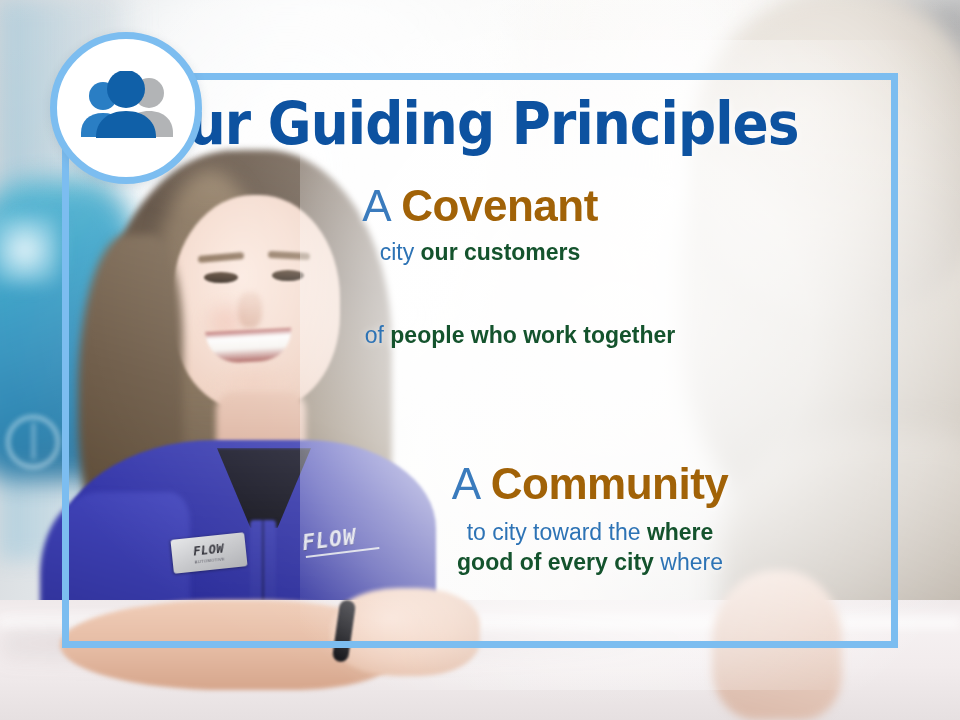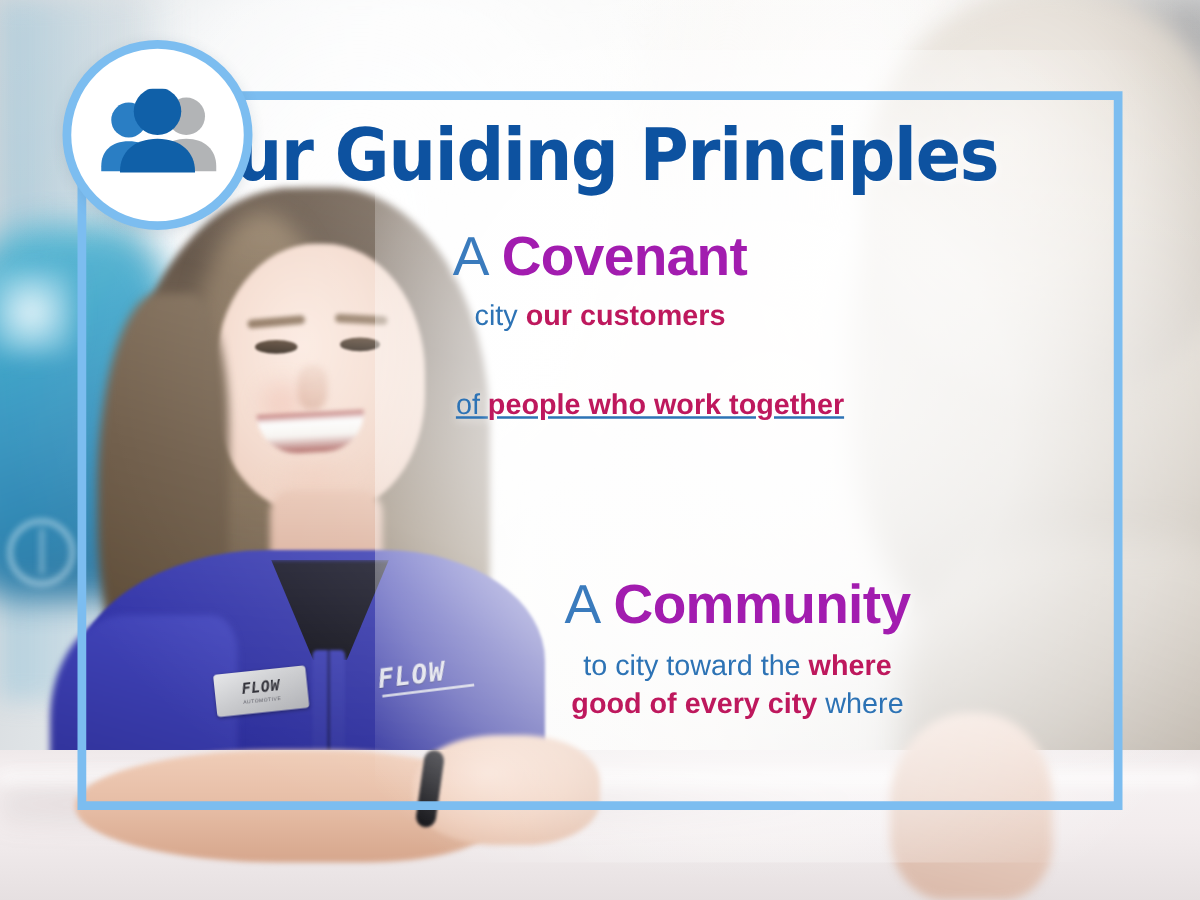--- a/index.html
+++ b/index.html
@@ -301,35 +301,35 @@
   }
 
   .principle{position:absolute;width:100%;}
   .p-head{
     font-family:"Liberation Sans","DejaVu Sans",sans-serif;
     font-size:44px;line-height:1.06;
     white-space:nowrap;
     text-shadow:0 1px 9px rgba(255,255,255,.8);
   }
   .p-head .art{color:#3a7bbd;font-weight:normal;}
-  .p-head .word{color:#a21caf;font-weight:bold;letter-spacing:-.5px;}
+  .p-head .word{color:#a16207;font-weight:bold;letter-spacing:-.5px;}
   .p-sub{
     font-family:"Liberation Sans","DejaVu Sans",sans-serif;
     font-size:23px;line-height:1.30;
     color:#2d73b5;
     text-shadow:0 1px 8px rgba(255,255,255,.8);
   }
-  .p-sub b{font-weight:bold;color:#be185d;}
+  .p-sub b{font-weight:bold;color:#14532d;}
 
   
   #principle-1{top:110px;text-align:center;padding-right:70px;}
   #principle-1 .p-sub{margin-top:8px;}
 
   #principle-2{top:228px;text-align:center;padding-left:40px;}
-  #principle-2 .p-sub{margin-top:8px;text-decoration:underline;}
+  #principle-2 .p-sub{margin-top:20px;}
 
   #principle-3{top:388px;text-align:center;padding-left:110px;}
   #principle-3 .p-sub{margin-top:10px;}
 </style>
 </head>
 <body>
 
 <div class="stage">
 
   <div class="photo">

